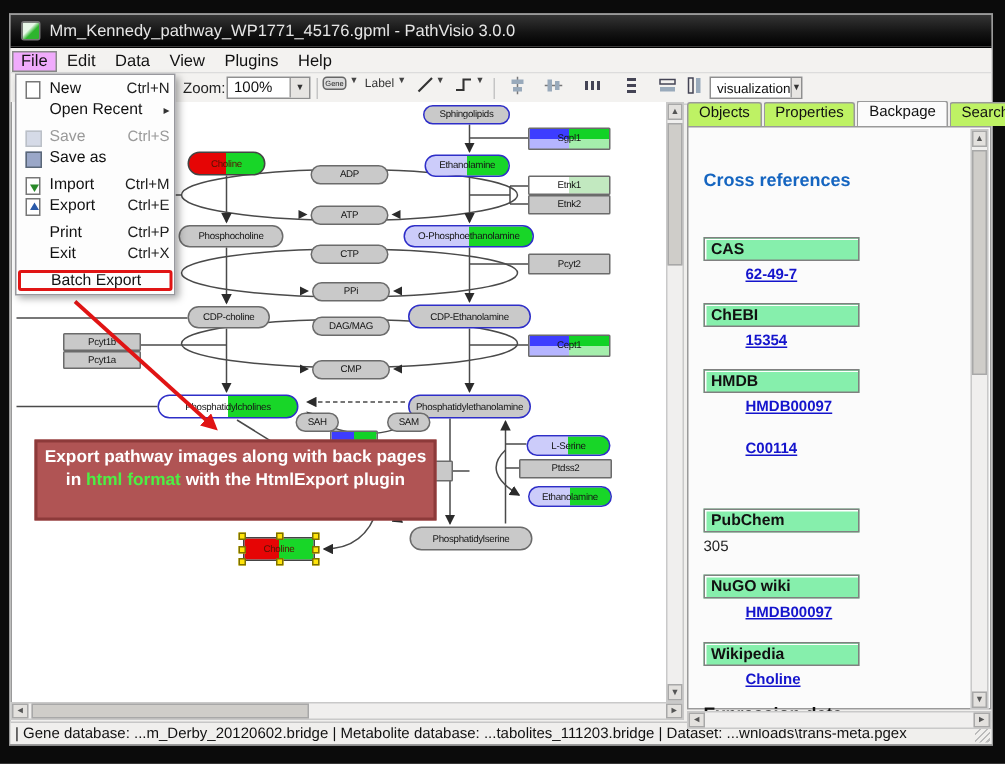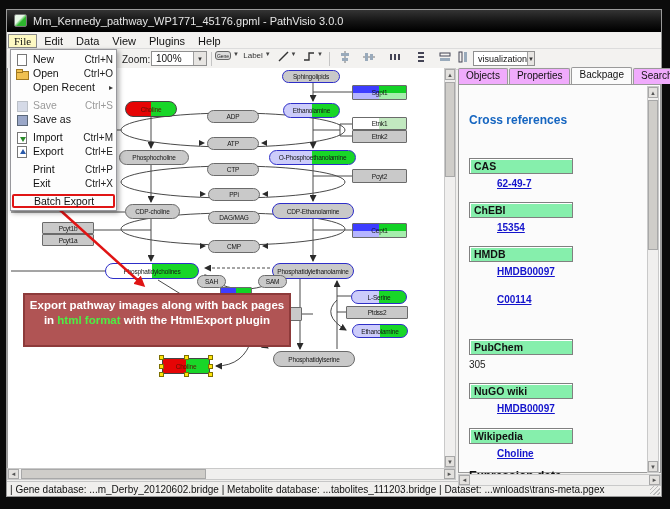--- a/index.html
+++ b/index.html
@@ -5,21 +5,21 @@
   html,body{margin:0;padding:0;background:#0b0b0b;}
   *{box-sizing:border-box;font-family:"Liberation Sans","DejaVu Sans",sans-serif;}
   #stage{position:relative;width:670px;height:509px;background:#0b0b0b;overflow:hidden;}
   
   #win{position:absolute;left:6px;top:9px;width:656px;height:488px;background:#f0efed;border:1px solid #9a9a9a;}
   #titlebar{position:absolute;left:0;top:0;width:654px;height:22px;background:linear-gradient(#343434,#141414 55%,#000);border-bottom:1px solid #000;display:flex;align-items:center;}
   #titlebar .ttl{color:#e6e6e6;font-size:11px;margin-left:6px;white-space:nowrap;}
   .appico{width:13px;height:13px;margin-left:7px;border-radius:2px;background:linear-gradient(135deg,#e8f8e8 40%,#2db52d 60%);border:1px solid #777;}
   #menubar{position:absolute;left:0;top:23px;width:654px;height:16px;background:#f3f2f0;border-bottom:1px solid #dcdcdc;display:flex;align-items:center;font-size:11px;color:#111;}
   .mitem{padding:1px 6px;margin-left:1px;}
-  .mitem.active{border:1px solid #8a8a8a;background:#fef9c3;padding:0 5px;font-family:Liberation Serif, serif;}
+  .mitem.active{border:1px solid #8a8a8a;background:#f0abfc;padding:0 5px;}
   #toolbar{position:absolute;left:0;top:39px;width:654px;height:21px;background:#f3f2f0;border-bottom:1px solid #cfcfcf;}
   .tb{position:absolute;font-size:10px;color:#222;}
   .combo{background:#fff;border:1px solid #8f8f8f;height:15px;display:flex;align-items:center;font-size:10px;padding-left:4px;color:#111;}
   .combo .arr{margin-left:auto;width:13px;height:13px;background:#e7e5e2;border-left:1px solid #9f9f9f;display:flex;align-items:center;justify-content:center;font-size:6px;color:#333;}
   .tbtn{position:absolute;top:2px;height:17px;display:flex;justify-content:center;color:#333;}
   .tbtn .dd{font-size:6px;margin-left:2px;color:#444;}
   .minibox{width:16px;height:9px;background:#dcdcdc;border:1px solid #666;border-radius:3px;font-size:5px;display:flex;align-items:center;justify-content:center;color:#222;}
   .sep{position:absolute;top:3px;width:1px;height:14px;background:#c5c5c5;}
   
   #canvas{position:absolute;left:7px;top:68px;width:437px;height:400px;background:#ffffff;border-left:1px solid #9a9a9a;}
@@ -60,21 +60,21 @@
   .ico-import::before,.ico-export::before{content:"";position:absolute;left:2px;top:0;width:8px;height:10px;background:#fff;border:1px solid #777;}
   .ico-import::after{content:"";position:absolute;left:5px;top:5px;border:3px solid transparent;border-top:5px solid #2a8a2a;}
   .ico-export::after{content:"";position:absolute;left:5px;top:0px;border:3px solid transparent;border-bottom:5px solid #2a5aaa;}
   
   .scroll{position:absolute;background:#f0efee;border:1px solid #c9c9c9;}
   .sbtn{position:absolute;background:#e3e1de;border:1px solid #a8a8a8;color:#555;font-size:6px;display:flex;align-items:center;justify-content:center;}
   .thumb{position:absolute;background:#cfcdc9;border:1px solid #a8a8a8;}
   
   #sidebar{position:absolute;left:458px;top:67px;width:203px;height:413px;background:#f0efed;}
   #tabsrow{position:absolute;left:0;top:0;height:17px;display:flex;}
-  .tab{height:16px;margin-top:1px;padding:1px 7px 0 7px;font-size:10px;color:#111;background:#f0abfc;border:1px solid #9a9a9a;border-bottom:none;border-radius:2px 2px 0 0;margin-right:1px;}
+  .tab{height:16px;margin-top:1px;padding:1px 7px 0 7px;font-size:10px;color:#111;background:#bef264;border:1px solid #9a9a9a;border-bottom:none;border-radius:2px 2px 0 0;margin-right:1px;}
   .tab.active{background:#fbfbfb;height:17px;margin-top:0;font-size:10px;}
   #sidepanel{position:absolute;left:0;top:17px;width:203px;height:389px;background:#fbfbfb;border:1px solid #9a9a9a;}
   #xheading{position:absolute;left:10px;top:28px;color:#1565c0;font-weight:bold;font-size:12px;}
   .xref{position:absolute;left:10px;}
   .xbox{width:104px;height:16px;background:#86efac;border:1px solid #808080;box-shadow:inset 1px 1px 0 #fff;font-size:10.5px;font-weight:bold;color:#111;padding-left:4px;line-height:15px;}
   .xval{display:block;margin-top:4px;font-size:10px;font-weight:bold;}
   a.xval{color:#1414cc;padding-left:28px;}
   span.xval{color:#222;font-weight:normal;}
   #xfooter{position:absolute;left:10px;top:384px;color:#111;font-weight:bold;font-size:12px;}
   
@@ -408,25 +408,20 @@
     </div>
   </div>
 
   <div id="filemenu">
       <div class="fm-item">
         <span class="fm-ico ico-new"></span>
         <span class="fm-label">New</span>
         <span class="fm-short">Ctrl+N</span>
       </div>
       <div class="fm-item">
-        <span class="fm-ico ico-open"></span>
-        <span class="fm-label">Open</span>
-        <span class="fm-short">Ctrl+O</span>
-      </div>
-      <div class="fm-item">
         <span class="fm-ico"></span>
         <span class="fm-label">Open Recent</span>
         <span class="fm-sub">▸</span>
       </div>
       <div class="fm-item gap disabled">
         <span class="fm-ico ico-save dim"></span>
         <span class="fm-label">Save</span>
         <span class="fm-short">Ctrl+S</span>
       </div>
       <div class="fm-item">

